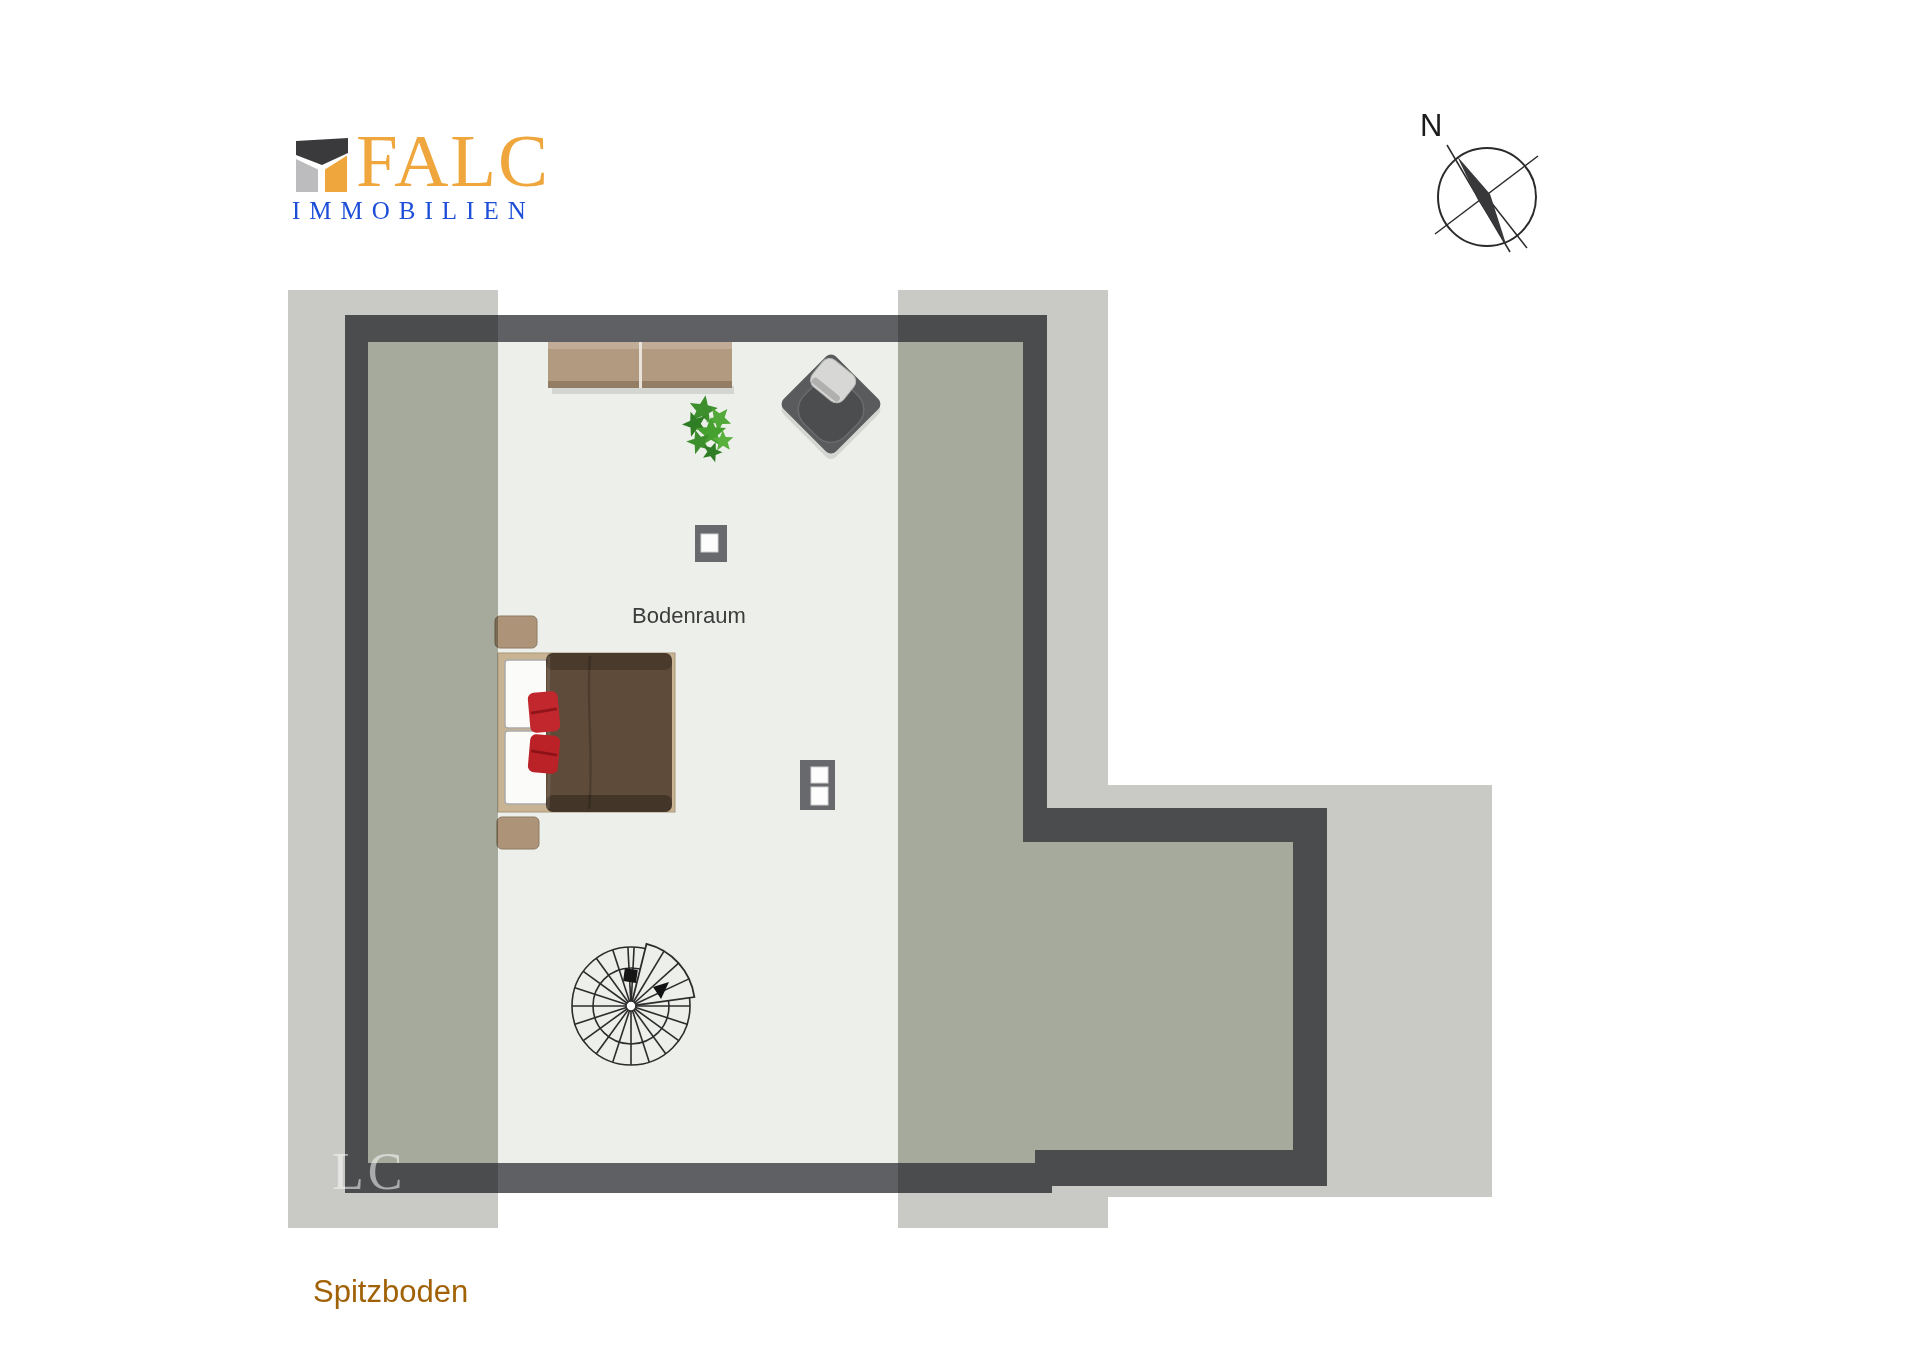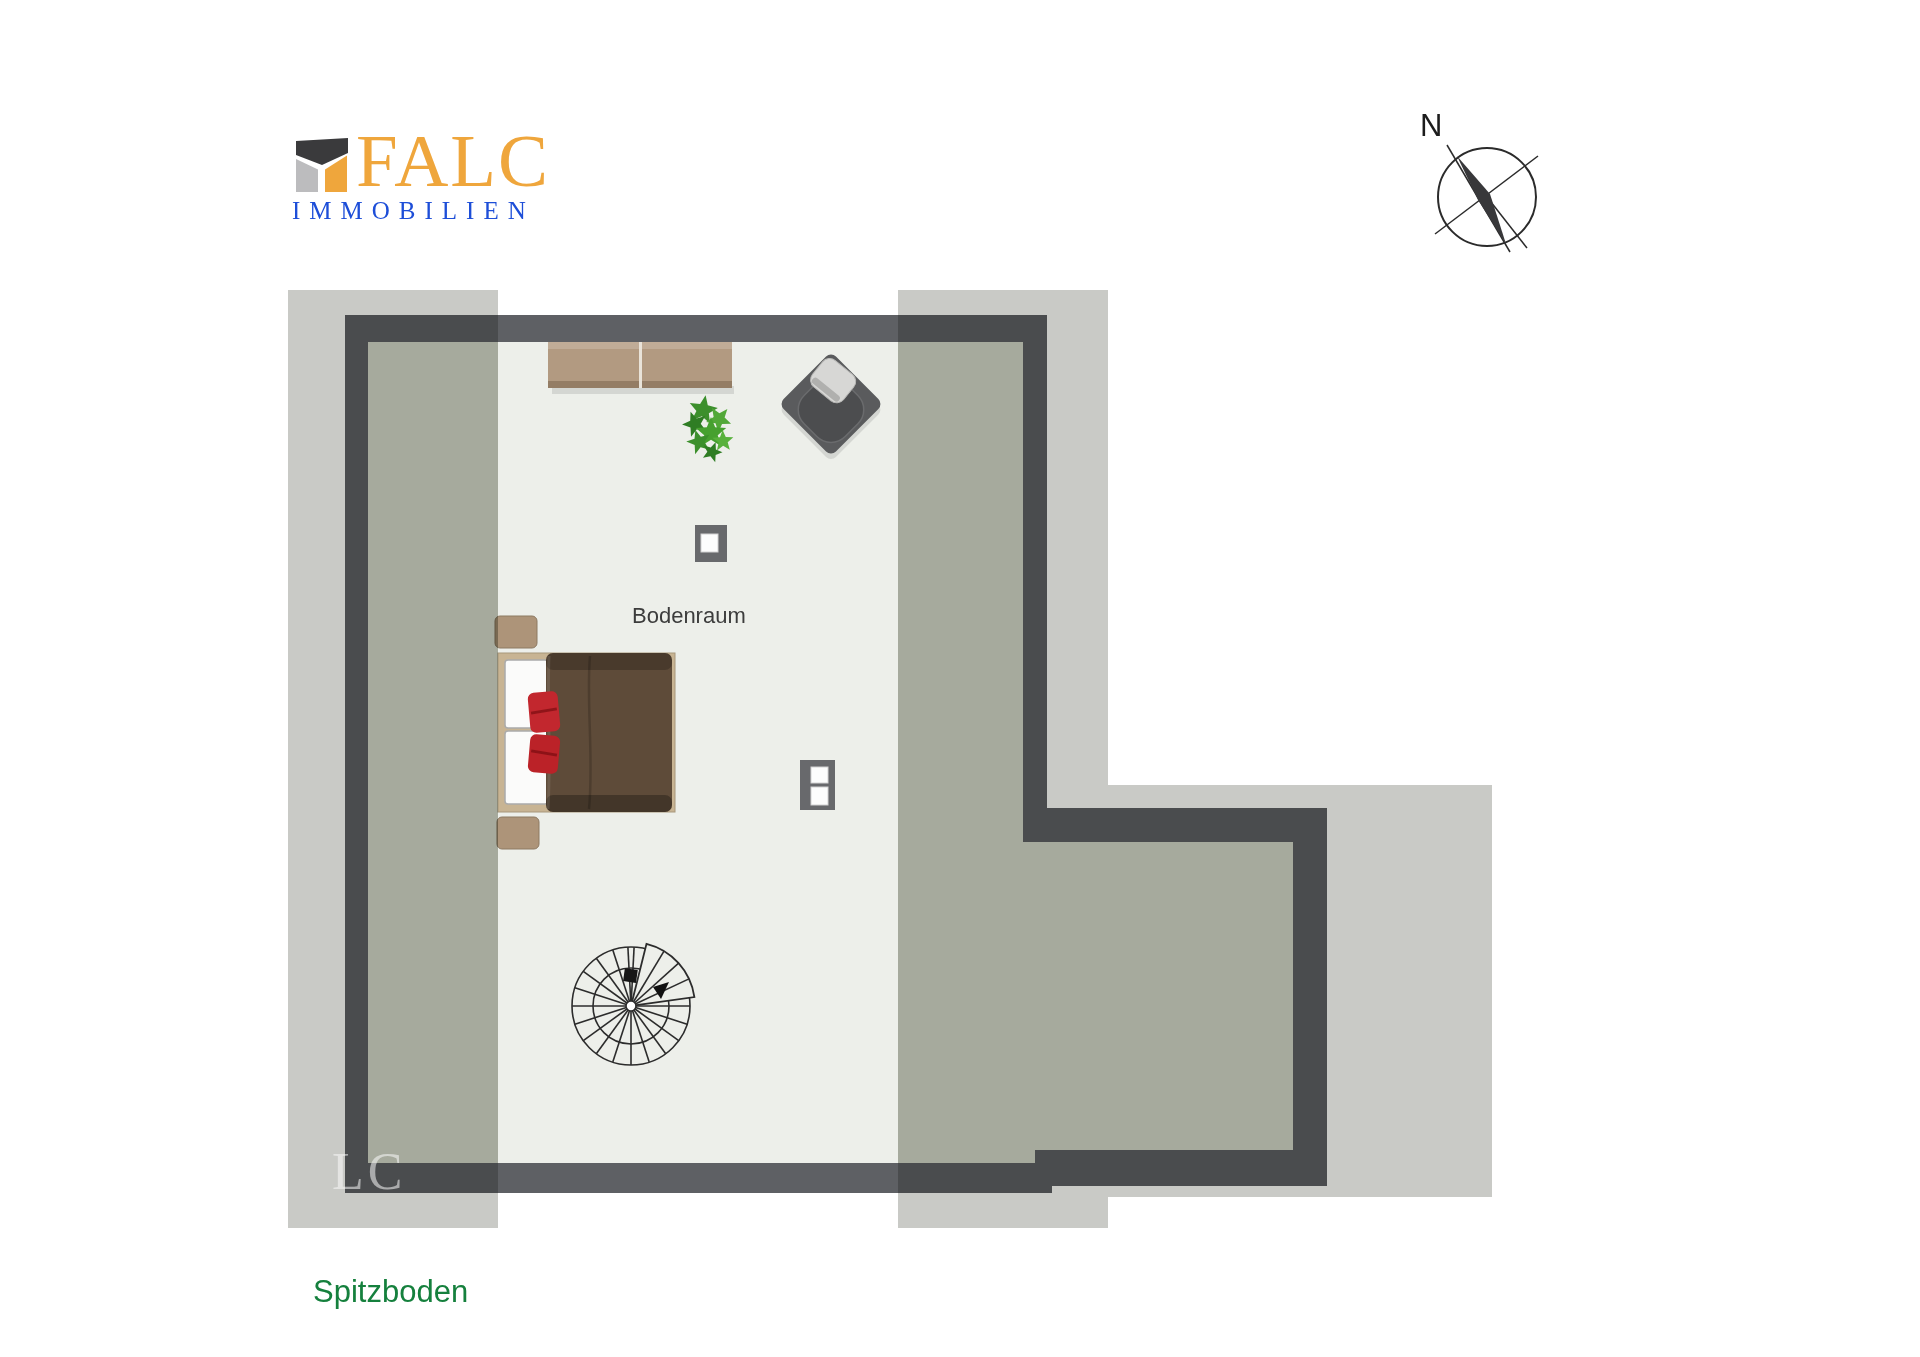--- a/index.html
+++ b/index.html
@@ -6,21 +6,21 @@
   #stage{position:relative;width:1616px;height:1357px;background:#ffffff;overflow:hidden;
          font-family:"Liberation Sans", sans-serif;}
   #plan-svg{position:absolute;left:0;top:0;width:1920px;height:1357px;}
   .abs{position:absolute;line-height:1;white-space:nowrap;}
   .logo-wordmark{left:356px;top:123px;font-family:"Liberation Serif", serif;
         font-size:75px;color:#EFA63C;letter-spacing:2px;font-weight:400;}
   .logo-subtitle{left:292px;top:198px;font-family:"Liberation Serif", serif;
         font-size:25px;color:#1d4ed8;letter-spacing:9px;font-weight:400;}
   .compass-n{left:1420px;top:110px;font-size:31px;color:#1C1C1C;font-weight:500;}
   .room-label{left:632px;top:605px;font-size:22px;color:#3C3C3C;}
-  .floor-title{left:313px;top:1276px;font-size:31px;color:#15803d;}
+  .floor-title{left:313px;top:1276px;font-size:31px;color:#a16207;}
   .watermark{left:284px;top:1146px;font-family:"Liberation Serif", serif;
         font-size:52px;color:rgba(250,250,250,0.55);letter-spacing:4px;margin-left:48px;}
 </style>
 </head>
 <body>
 
 <div id="stage">
 
 <svg id="plan-svg" viewBox="0 0 1920 1357" xmlns="http://www.w3.org/2000/svg">
   <defs>

